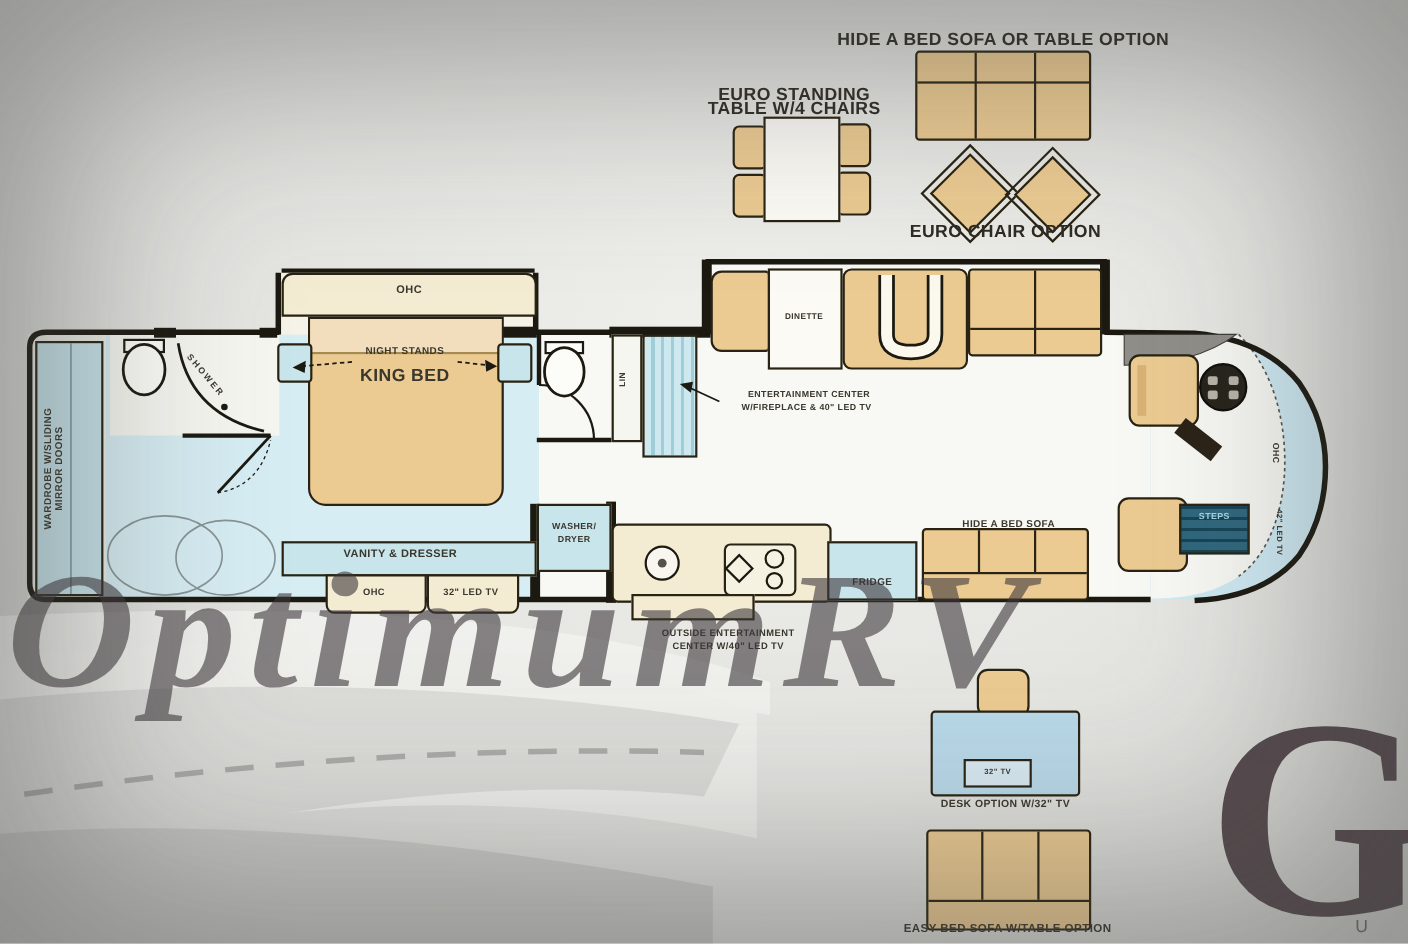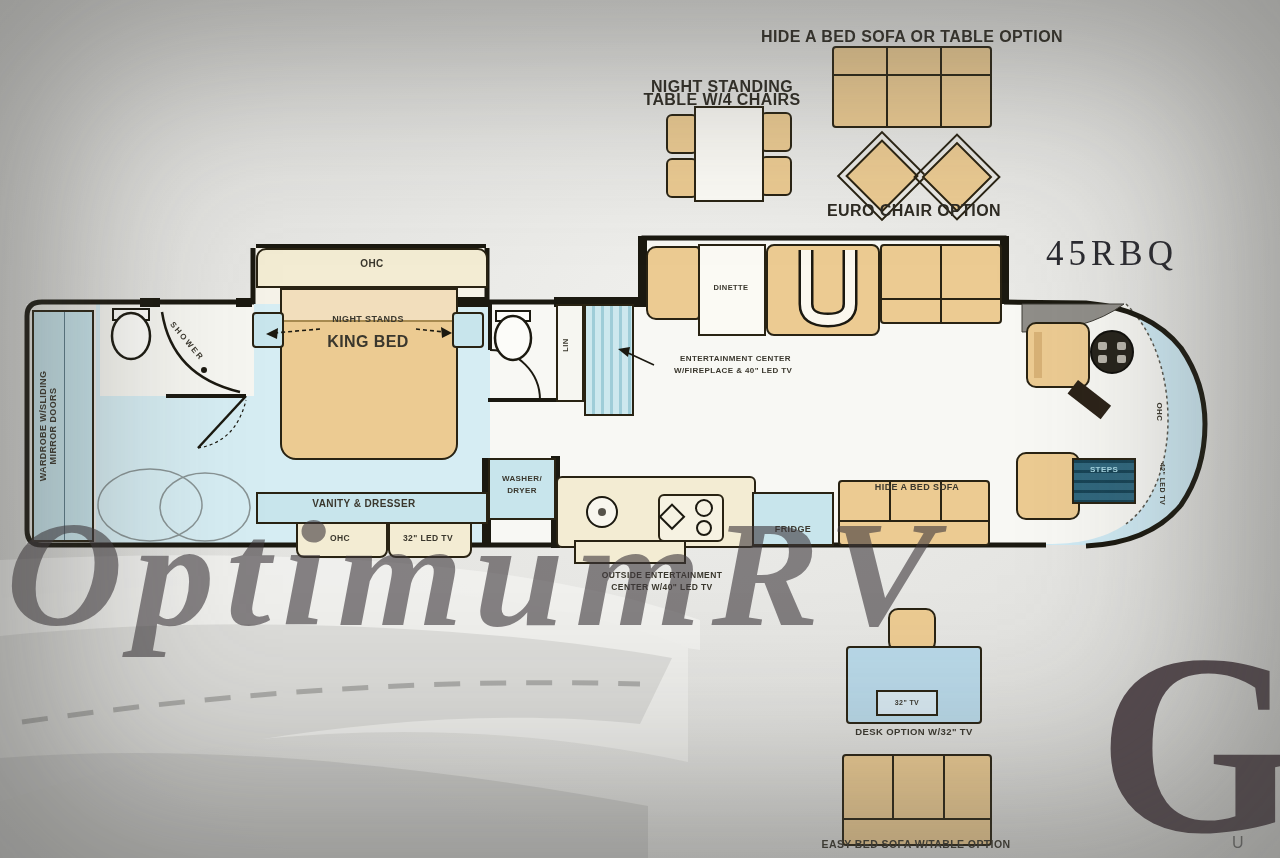--- a/index.html
+++ b/index.html
@@ -192,21 +192,21 @@
       <polygon points="266,334 278,328 277,339" fill="#1b1910"></polygon>
       <line x1="416" y1="329" x2="444" y2="332" stroke="#1b1910" stroke-width="1.6" stroke-dasharray="4,3"></line>
       <polygon points="452,333 441,327 442,338" fill="#1b1910"></polygon>
       <line x1="654" y1="365" x2="626" y2="352" stroke="#1b1910" stroke-width="1.6"></line>
       <polygon points="618,349 630,347 628,357" fill="#1b1910"></polygon>
     </g>
   </svg>
 
   <div class="lbl cap" style="left:912px;top:28px;">HIDE A BED SOFA OR TABLE OPTION</div>
   <div class="lbl cap" style="left:914px;top:202px;">EURO CHAIR OPTION</div>
-  <div class="lbl cap" style="left:722px;top:78px;">NIGHT STANDING</div>
+  <div class="lbl cap" style="left:722px;top:78px;">EURO STANDING</div>
   <div class="lbl cap" style="left:722px;top:91px;">TABLE W/4 CHAIRS</div>
 
   <div class="lbl" style="left:372px;top:258px;font-size:10px;">OHC</div>
   <div class="lbl" style="left:368px;top:314px;">NIGHT STANDS</div>
   <div class="lbl" style="left:368px;top:333px;font-size:16px;">KING BED</div>
   <div class="lbl rot" style="left:175px;top:320px;font-size:8px;letter-spacing:2px;transform:rotate(50deg);">SHOWER</div>
   <div class="lbl rot" style="left:38px;top:540px;width:228px;transform:rotate(-90deg);">
     <div>WARDROBE W/SLIDING</div>
     <div>MIRROR DOORS</div>
   </div>
@@ -215,28 +215,27 @@
   <div class="lbl" style="left:428px;top:533px;font-size:8.5px;">32" LED TV</div>
 
   <div class="lbl" style="left:522px;top:474px;font-size:8px;">WASHER/</div>
   <div class="lbl" style="left:522px;top:486px;font-size:8px;text-align:center;">DRYER</div>
   <div class="lbl rot" style="left:561px;top:380px;width:70px;font-size:7.5px;transform:rotate(-90deg);">LIN</div>
 
   <div class="lbl" style="left:731px;top:283px;font-size:7.5px;">DINETTE</div>
   <div class="lbl left" style="left:656px;top:354px;font-size:8px;">ENTERTAINMENT CENTER</div>
   <div class="lbl left" style="left:650px;top:366px;font-size:8px;">W/FIREPLACE &amp; 40" LED TV</div>
   <div class="lbl" style="left:793px;top:524px;">FRIDGE</div>
-  <div class="lbl" style="left:917px;top:482px;">HIDE A BED SOFA</div>
+  <div class="lbl" style="left:917px;top:471px;">HIDE A BED SOFA</div>
   <div class="lbl" style="left:662px;top:570px;font-size:8.5px;">OUTSIDE ENTERTAINMENT</div>
   <div class="lbl" style="left:662px;top:582px;font-size:8.5px;">CENTER W/40" LED TV</div>
 
   <div class="lbl rot" style="left:1164px;top:384px;width:56px;font-size:8px;transform:rotate(90deg);">OHC</div>
   <div class="lbl rot" style="left:1166px;top:448px;width:72px;font-size:7px;transform:rotate(90deg);">42" LED TV</div>
 
   <div class="lbl" style="left:914px;top:726px;font-size:9.5px;">DESK OPTION W/32" TV</div>
   <div class="lbl" style="left:916px;top:838px;font-size:10.5px;">EASY BED SOFA W/TABLE OPTION</div>
 
-  <div id="title">45RBQ</div>
   <div id="watermark">OptimumRV</div>
   <div id="glogo">G</div>
   <div id="cornerU">U</div>
   <div id="vignette"></div>
 </div>
 
 </body></html>

